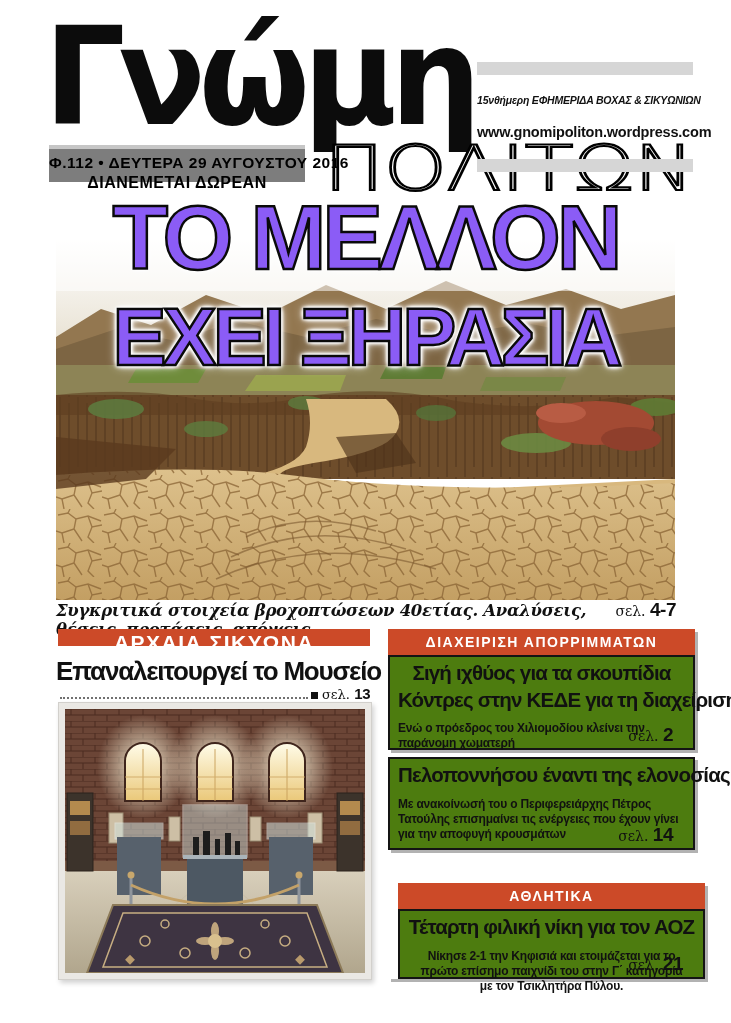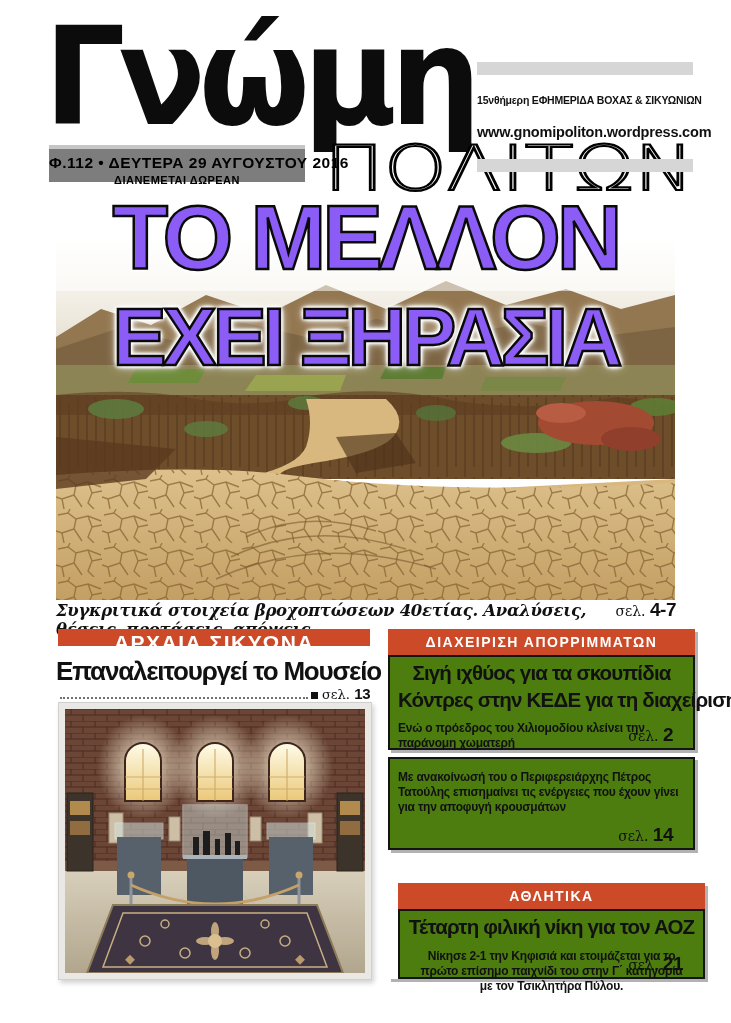--- a/index.html
+++ b/index.html
@@ -14,29 +14,29 @@
     font-family:"DejaVu Sans","Liberation Sans",sans-serif;
     font-weight:bold;font-size:128px;line-height:1.05;letter-spacing:-7px;color:#0c0c0c;
     transform:scaleY(1.06);transform-origin:top left;white-space:nowrap;
   }
   .politon-svg{position:absolute;left:322px;top:133px;}
   .info-box{
     position:absolute;left:477px;top:62px;width:216px;height:110px;
     display:flex;flex-direction:column;justify-content:space-between;text-align:center;
   }
   .info-stripe{height:13px;background:#d6d6d6;}
-  .info-line1{font-size:10.5px;font-weight:bold;letter-spacing:-0.2px;white-space:nowrap;}
+  .info-line1{font-size:10.5px;font-weight:bold;letter-spacing:-0.2px;white-space:nowrap;font-style:italic;}
   .info-line2{font-size:14.5px;font-weight:bold;letter-spacing:-0.2px;white-space:nowrap;}
   .issue-box{
     position:absolute;left:49px;top:145px;width:256px;height:37px;
     background:#7d7d7d;border-top:4px solid #c6c6c6;box-sizing:border-box;
     color:#000000;text-align:center;padding-top:5px;
   }
   .issue-line1{font-size:15.5px;font-weight:bold;letter-spacing:0.5px;white-space:nowrap;}
-  .issue-line2{font-size:11px;font-weight:bold;letter-spacing:0.5px;margin-top:2px;}
+  .issue-line2{font-size:16px;font-weight:bold;letter-spacing:0.5px;margin-top:2px;}
   
   .lead-photo{position:absolute;left:56px;top:237px;width:619px;height:363px;}
   .lead-headline{
     position:absolute;left:0;top:194px;width:731px;text-align:center;
     font-weight:bold;color:#8b5cf6;line-height:0.97;letter-spacing:-4px;
     -webkit-text-stroke:2.5px #0a0a0a;
     text-shadow:0 0 6px #fff,0 0 6px #fff,0 0 12px #fff,2px 2px 3px #fff,-2px -2px 3px #fff,2px -2px 3px #fff,-2px 2px 3px #fff;
   }
   .lead-line1{font-size:91px;}
   .lead-line2{font-size:81px;margin-top:16px;}
@@ -284,20 +284,21 @@
       <div class="story-sub">Ενώ ο πρόεδρος του Χιλιομοδίου κλείνει την παράνομη χωματερή</div>
       <span class="pageref story-ref">
         <span class="lbl">σελ.</span>
         <span class="num">2</span>
       </span>
     </div>
   </div>
 
   <div class="story" id="story-1">
     <div class="story-content">
+      <div class="story-title">Πελοποννήσου έναντι της ελονοσίας</div>
       <div class="story-sub" style="padding-right:2px">Με ανακοίνωσή του ο Περιφερειάρχης Πέτρος Τατούλης επισημαίνει τις ενέργειες που έχουν γίνει για την αποφυγή κρουσμάτων</div>
       <span class="pageref story-ref">
         <span class="lbl">σελ.</span>
         <span class="num">14</span>
       </span>
     </div>
   </div>
 
   <div class="story" id="story-2">
     <div class="kicker">ΑΘΛΗΤΙΚΑ</div>

